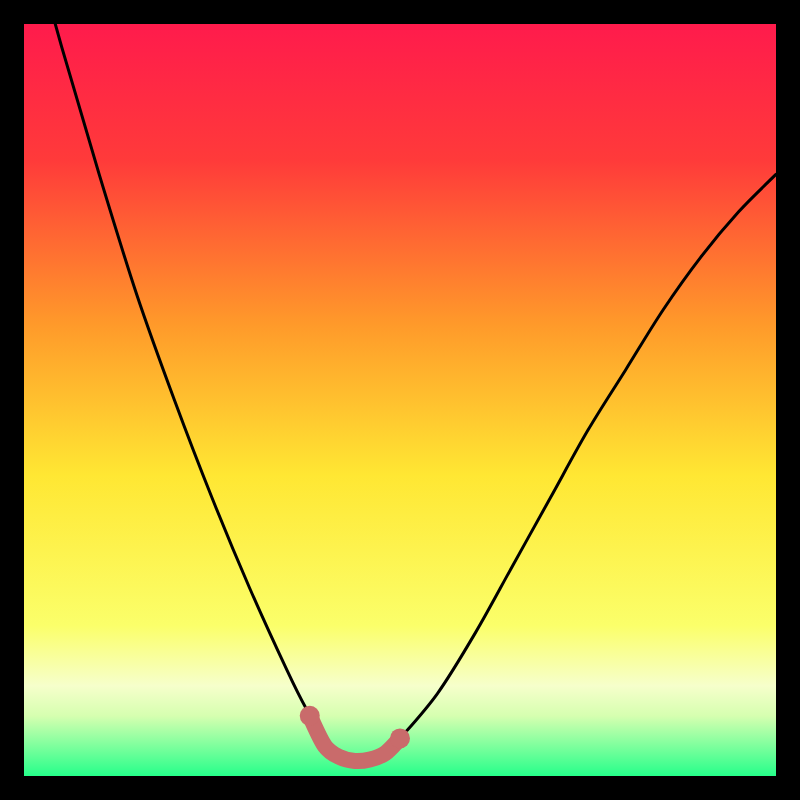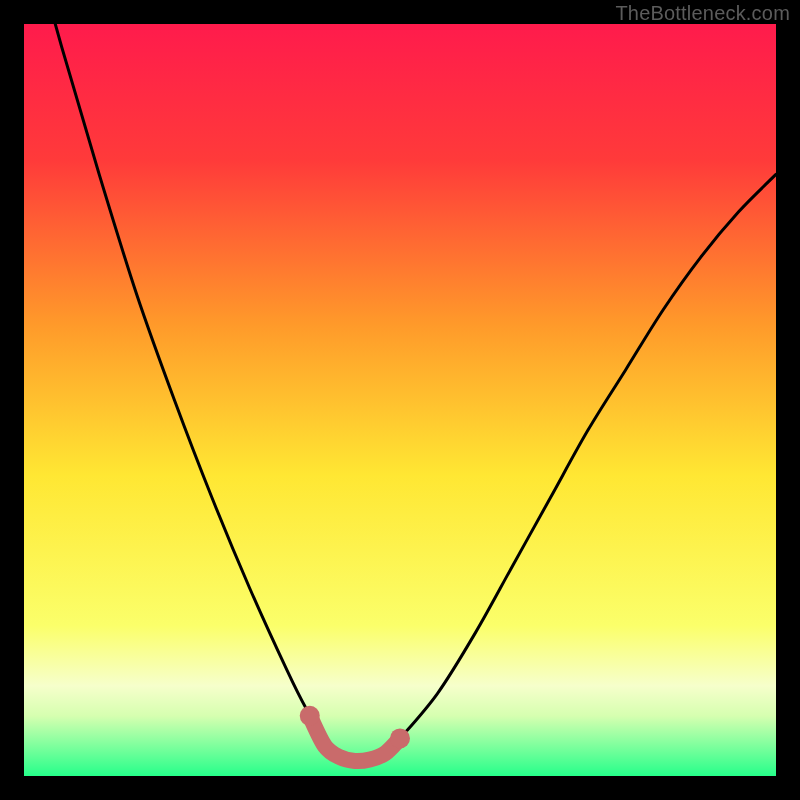--- a/index.html
+++ b/index.html
@@ -35,21 +35,20 @@
     font-weight: 500;
     letter-spacing: 0.2px;
     font-family: Arial, Helvetica, sans-serif;
   }
   svg { display: block; }
 </style>
 </head>
 <body>
 
 <div class="frame">
-  <div class="watermark">TheBottleneck.com</div>
 
   <div class="plot">
     <svg id="chart-svg" width="752" height="752" viewBox="0 0 752 752" preserveAspectRatio="none">
       <defs>
         <linearGradient id="bg-grad" x1="0" y1="0" x2="0" y2="1">
             <stop offset="0%" stop-color="#ff1b4c"></stop>
             <stop offset="18%" stop-color="#ff3a3a"></stop>
             <stop offset="40%" stop-color="#ff9a2a"></stop>
             <stop offset="60%" stop-color="#ffe733"></stop>
             <stop offset="80%" stop-color="#fbff6a"></stop>

